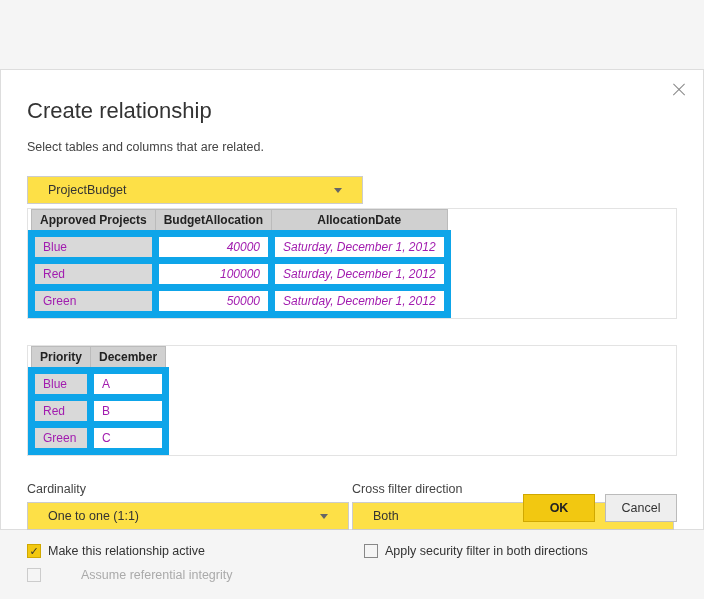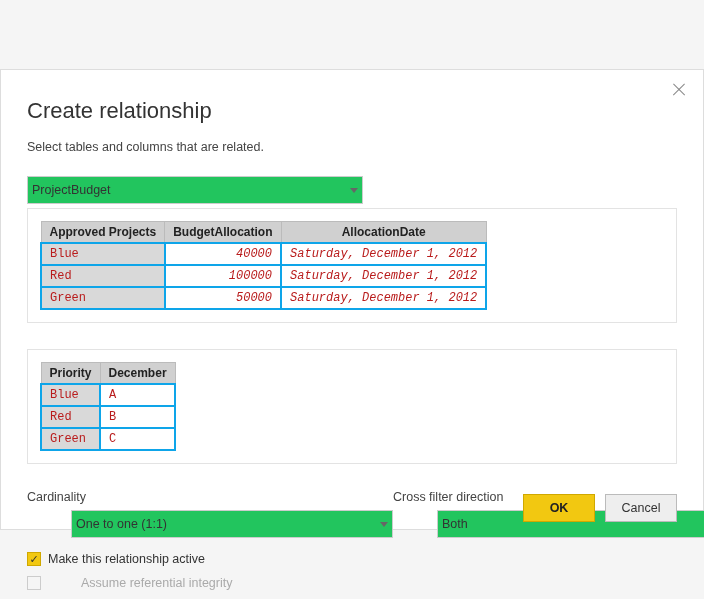--- a/index.html
+++ b/index.html
@@ -47,58 +47,57 @@
   margin-bottom: 22px;
 }
 
 .dropdown {
   width: 336px;
   height: 28px;
   border: 1px solid #ccc;
   display: flex;
   align-items: center;
   justify-content: space-between;
-  padding: 0 4px;
-  font-size: 12.5px;
-  color: #333;
-  cursor: pointer;
-  background: #22c55e;
-}
-.dropdown.wide { width: 322px; margin-left: 44px; }
+  padding: 0 20px;
+  font-size: 12.5px;
+  color: #333;
+  cursor: pointer;
+  background: #fde047;
+}
+.dropdown.wide { width: 322px; }
 .caret {
   width: 0; height: 0;
   border-left: 4px solid transparent;
   border-right: 4px solid transparent;
   border-top: 5px solid #666;
 }
 
 .preview-box {
   border: 1px solid #e3e3e3;
   margin-top: 4px;
   margin-bottom: 26px;
-  padding: 12px;
+  padding: 0;
 }
 .preview-table {
   display: inline-table;
   border-collapse: collapse;
   font-size: 12px;
 }
 .preview-table th {
   background: #d0d0d0;
   border: 1px solid #bbb;
   padding: 3px 8px;
   font-weight: 600;
   color: #222;
   text-align: center;
 }
 .preview-table td {
-  border: 2px solid #0ea5e9;
+  border: 7px solid #0ea5e9;
   padding: 3px 8px;
-  color: #b91c1c;
-  font-family: Liberation Mono, monospace;
+  color: #a21caf;
 }
 .preview-table td.firstcol {
   background: #d9d9d9;
 }
 .num { text-align: right; font-style: italic; }
 .date { text-align: right; font-style: italic; white-space: nowrap; }
 .priority-cell { font-style: normal; }
 
 .two-col {
   display: flex;
@@ -249,19 +248,25 @@
     <div class="check-col">
       <div class="check-row">
         <div class="check checked">✓</div>
         <span>Make this relationship active</span>
       </div>
       <div class="check-row disabled">
         <div class="check disabled"></div>
         <span>Assume referential integrity</span>
       </div>
     </div>
+    <div class="check-col">
+      <div class="check-row">
+        <div class="check"></div>
+        <span>Apply security filter in both directions</span>
+      </div>
+    </div>
   </div>
 
   <div class="footer">
     <div class="btn primary">OK</div>
     <div class="btn">Cancel</div>
   </div>
 </div>
 
 </body></html>

